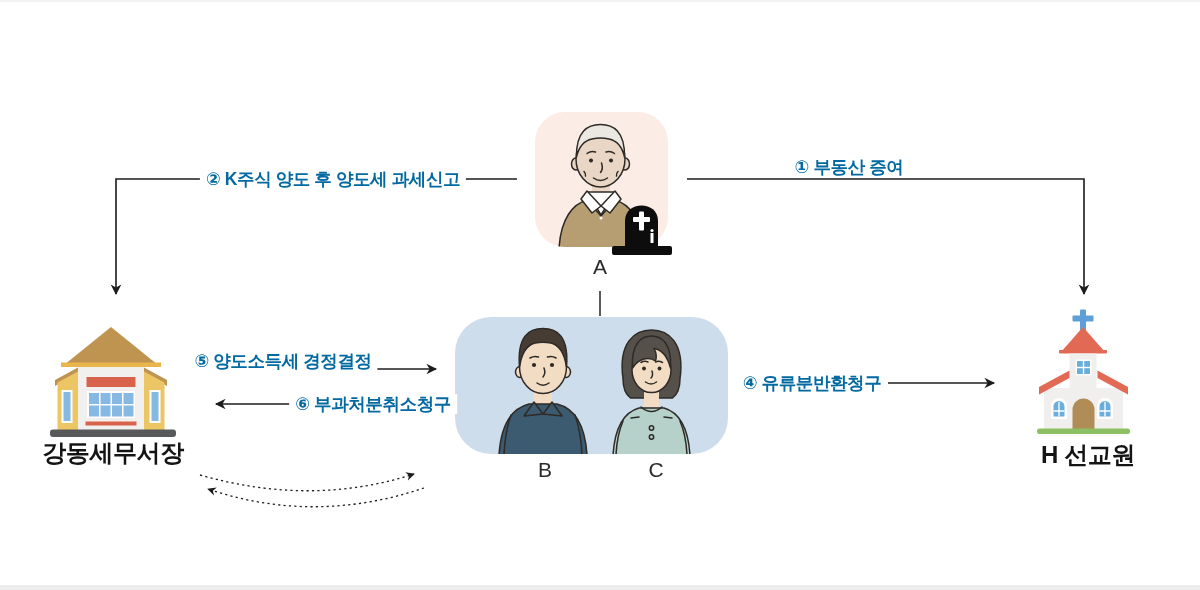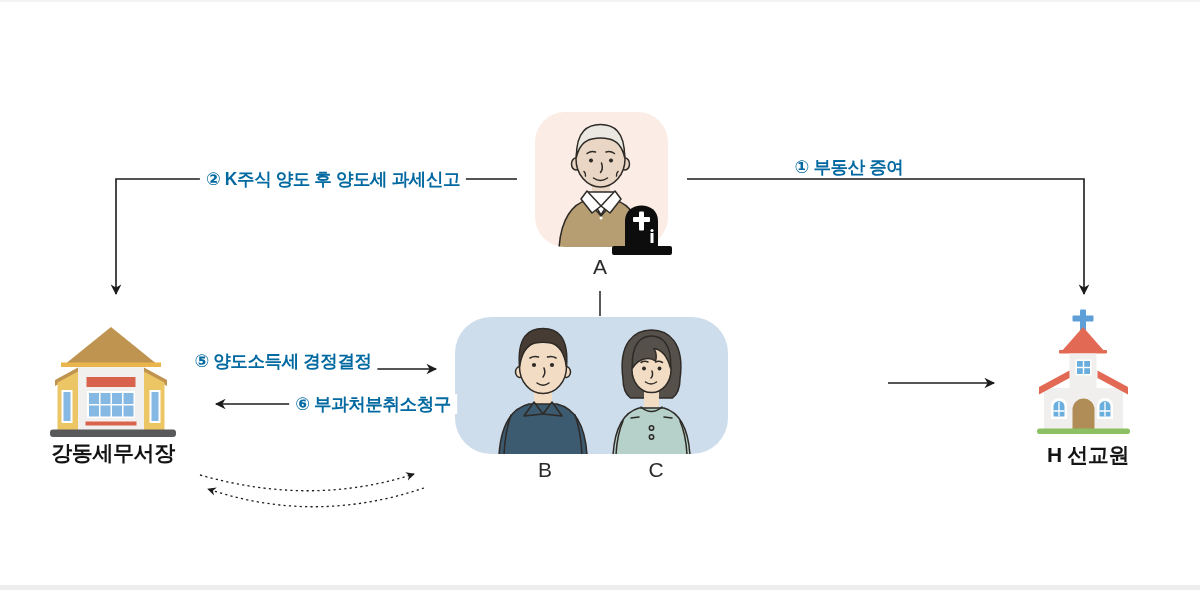--- a/index.html
+++ b/index.html
@@ -9,21 +9,21 @@
   .abs { position:absolute; }
   #wires { position:absolute; left:0; top:0; }
   .wire { fill:none; stroke:#1c1c1c; stroke-width:1.6; }
   .wire.thin { stroke:#5a5a5a; stroke-width:2; }
   .wire.dashed { stroke-width:1.3; stroke-dasharray:2.2 3.2; }
   .elabel { position:absolute; transform:translate(-50%,-50%); white-space:nowrap;
             font-weight:700; font-size:17.5px; letter-spacing:-0.4px; color:#0369a1;
             background:#ffffff; padding:0 6px; line-height:1.15; }
   .nlabel { position:absolute; transform:translate(-50%,-50%); font-size:21px; color:#2b2b2b; }
   .klabel { position:absolute; transform:translate(-50%,-50%); white-space:nowrap;
-            font-weight:700; font-size:21px; letter-spacing:-0.4px; color:#141414; }
+            font-weight:700; font-size:24px; letter-spacing:-0.4px; color:#141414; }
 </style>
 </head>
 <body>
 
 <div id="canvas">
 
   <svg id="wires" width="1200" height="590" viewBox="0 0 1200 590">
     <defs>
       <marker id="ah" viewBox="0 0 12 12" refX="10" refY="6" markerWidth="8" markerHeight="8" orient="auto-start-reverse">
         <path d="M1 1 L11 6 L1 11 L4 6 Z" fill="#1c1c1c"></path>
@@ -179,14 +179,15 @@
   <div class="nlabel" style="left:600px;top:265px">A</div>
   <div class="nlabel" style="left:545px;top:468px">B</div>
   <div class="nlabel" style="left:656px;top:468px">C</div>
   <div class="klabel" style="left:113px;top:451px">강동세무서장</div>
   <div class="klabel" style="left:1088px;top:453px">H 선교원</div>
 
   <div class="elabel" style="left:333px;top:177px">② K주식 양도 후 양도세 과세신고</div>
   <div class="elabel" style="left:849px;top:165px">① 부동산 증여</div>
   <div class="elabel" style="left:283px;top:359px">⑤ 양도소득세 경정결정</div>
   <div class="elabel" style="left:373px;top:402px">⑥ 부과처분취소청구</div>
+  <div class="elabel" style="left:812px;top:381px">④ 유류분반환청구</div>
 
 </div>
 
 </body></html>

